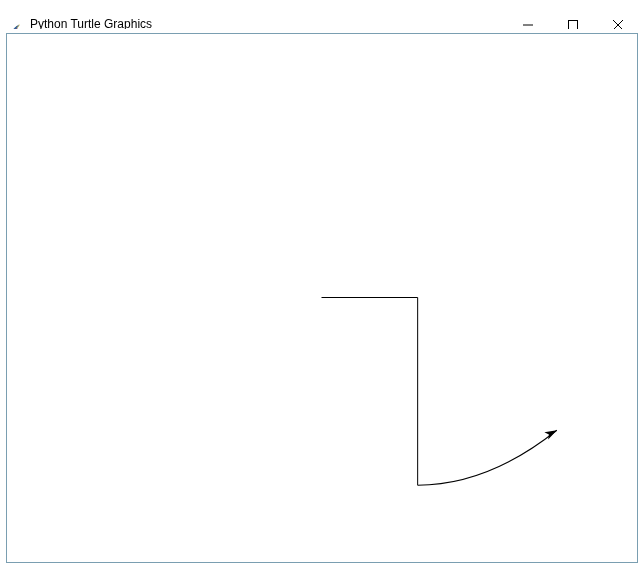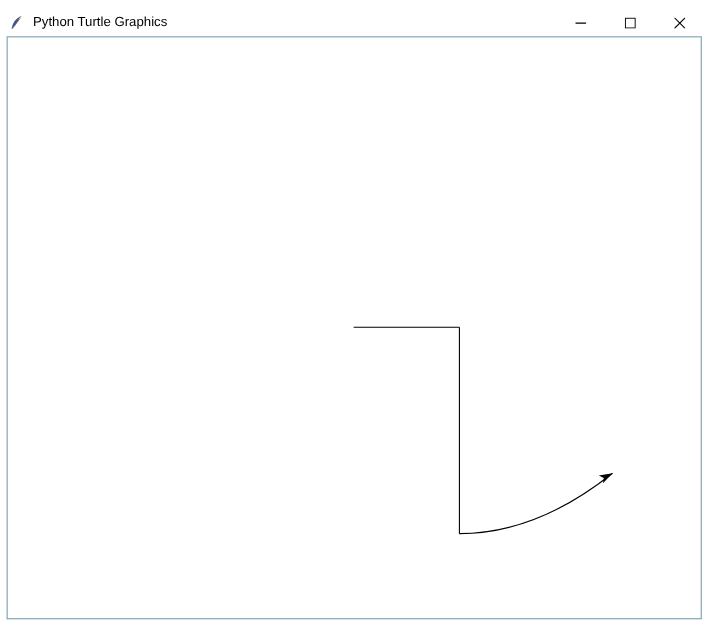--- a/index.html
+++ b/index.html
@@ -8,23 +8,23 @@
       height: 567px;
       font-family: "Segoe UI", Tahoma, sans-serif;
       font-size: 12px;
       background: #fff;
       overflow: hidden;
       position: relative;
     }
     .titlebar {
       height: 45px;
       display: flex;
-      align-items: center;
+      align-items: flex-end;
       background: #fff;
-      border-bottom: 4px solid #1d4ed8;
+      border-bottom: 6px solid #1d4ed8;
     }
     .titlebar-icon {
       width: 16px;
       height: 16px;
       margin-left: 8px;
       margin-right: 6px;
       display: flex;
       align-items: center;
       justify-content: center;
     }

